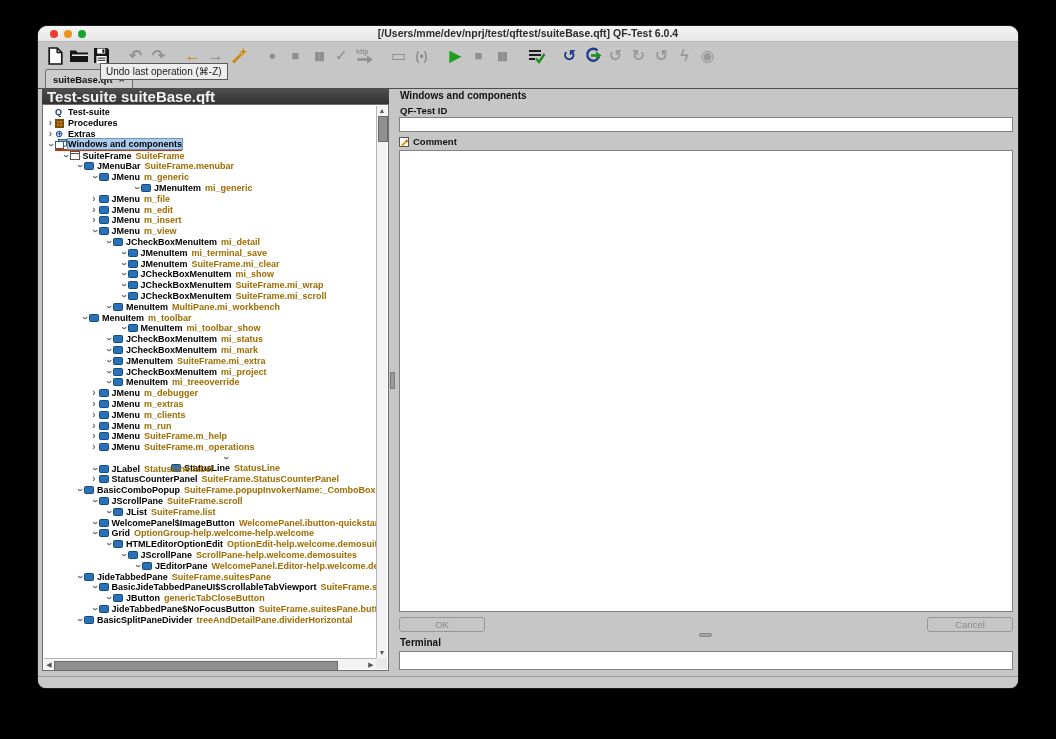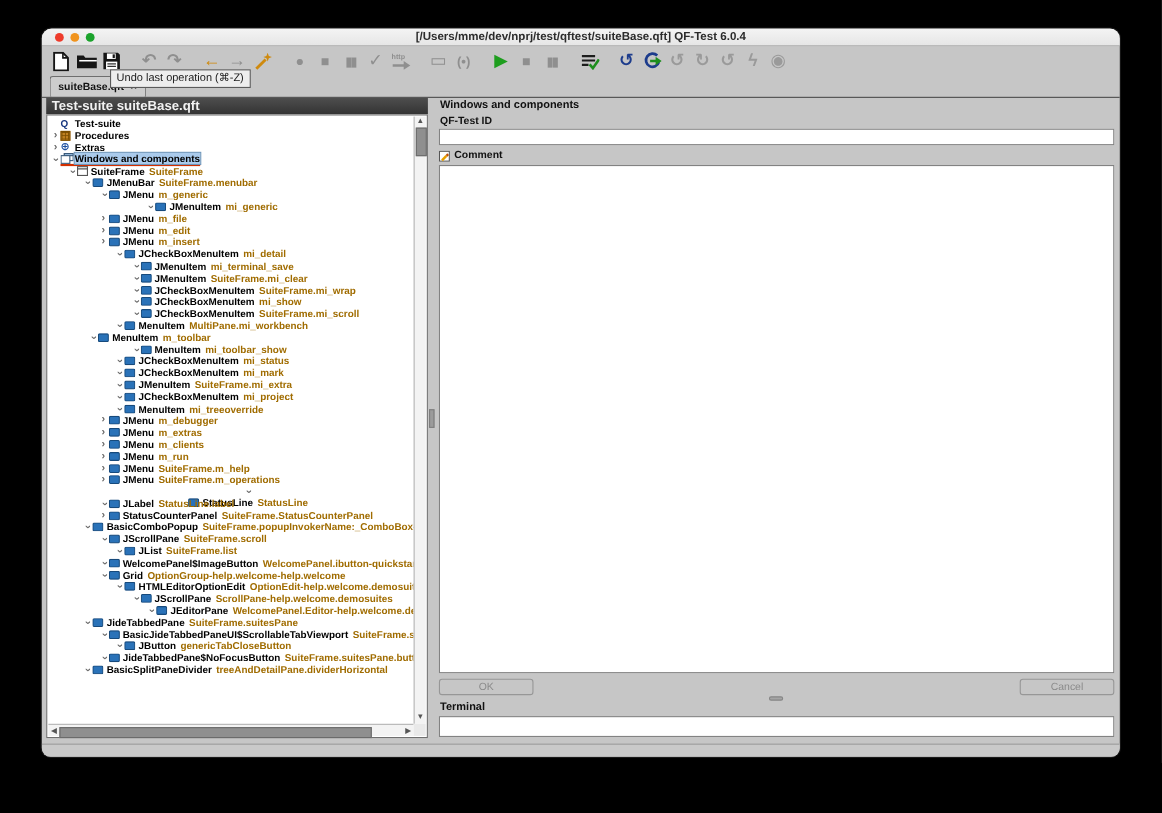--- a/index.html
+++ b/index.html
@@ -29,21 +29,21 @@
        border-bottom:none;border-radius:3px 3px 0 0;display:flex;align-items:center;padding:0 7px;}
   #tab-label{font-size:9.5px;font-weight:bold;color:#111;}
   #tab-close{font-size:10px;color:#444;margin-left:6px;font-weight:bold;}
   #tooltip{position:absolute;left:62px;top:37px;height:15px;background:#ededed;border:1px solid #5a5a5a;
            font-size:10px;color:#1a1a1a;padding:0 5px;line-height:15px;white-space:nowrap;z-index:50;}
   #content-topline{position:absolute;left:0;top:62px;width:100%;height:1px;background:#4c4c4c;}
   
   #left-panel{position:absolute;left:4px;top:63px;width:347px;height:582px;}
   #lp-header{position:absolute;left:0;top:0;width:100%;height:15px;
              background:linear-gradient(#4e4e4e,#333);color:#f2f2f2;
-             font-size:12px;font-weight:bold;line-height:15px;padding-left:5px;box-sizing:border-box;}
+             font-size:15px;font-weight:bold;line-height:15px;padding-left:5px;box-sizing:border-box;}
   #tree-area{position:absolute;left:0;top:15px;right:0;bottom:0;background:#fff;border:1px solid #6f6f6f;box-sizing:border-box;}
   #tree-rows{position:absolute;left:0;top:2px;right:12px;bottom:12px;overflow:hidden;}
   .tree-row{display:flex;align-items:center;height:10.8px;white-space:nowrap;}
   .exp{display:inline-block;width:9px;font-size:10px;line-height:10px;font-weight:bold;color:#6a6a6a;
        text-align:center;flex:0 0 9px;}
   .exp.open{transform:rotate(90deg);}
   .ticon{display:inline-flex;width:13px;justify-content:flex-start;align-items:center;flex:0 0 13px;}
   .sel-wrap{display:inline-flex;align-items:center;}
   .sel-wrap.selected{border-bottom:2px solid #d22f00;}
   .tlabel{font-size:9px;line-height:10px;}
@@ -307,20 +307,31 @@
               <span class="exp closed">›</span>
               <span class="sel-wrap">
                 <span class="ticon">
                   <svg width="10" height="8" viewBox="0 0 10 8">
                     <rect x="0.5" y="0.5" width="9" height="7" rx="1" fill="#2a72b8" stroke="#174a7c"></rect>
                   </svg>
                 </span>
                 <span class="tlabel"><span class="tclass">JMenu</span><span class="tname">m_insert</span></span>
               </span>
             </div>
+            <div class="tree-row" style="padding-left: 46.5px;">
+              <span class="exp open">›</span>
+              <span class="sel-wrap">
+                <span class="ticon">
+                  <svg width="10" height="8" viewBox="0 0 10 8">
+                    <rect x="0.5" y="0.5" width="9" height="7" rx="1" fill="#2a72b8" stroke="#174a7c"></rect>
+                  </svg>
+                </span>
+                <span class="tlabel"><span class="tclass">JMenu</span><span class="tname">m_view</span></span>
+              </span>
+            </div>
             <div class="tree-row" style="padding-left: 61px;">
               <span class="exp open">›</span>
               <span class="sel-wrap">
                 <span class="ticon">
                   <svg width="10" height="8" viewBox="0 0 10 8">
                     <rect x="0.5" y="0.5" width="9" height="7" rx="1" fill="#2a72b8" stroke="#174a7c"></rect>
                   </svg>
                 </span>
                 <span class="tlabel"><span class="tclass">JCheckBoxMenuItem</span><span class="tname">mi_detail</span></span>
               </span>
@@ -348,32 +359,32 @@
               </span>
             </div>
             <div class="tree-row" style="padding-left: 75.5px;">
               <span class="exp open">›</span>
               <span class="sel-wrap">
                 <span class="ticon">
                   <svg width="10" height="8" viewBox="0 0 10 8">
                     <rect x="0.5" y="0.5" width="9" height="7" rx="1" fill="#2a72b8" stroke="#174a7c"></rect>
                   </svg>
                 </span>
+                <span class="tlabel"><span class="tclass">JCheckBoxMenuItem</span><span class="tname">mi_show</span></span>
+              </span>
+            </div>
+            <div class="tree-row" style="padding-left: 75.5px;">
+              <span class="exp open">›</span>
+              <span class="sel-wrap">
+                <span class="ticon">
+                  <svg width="10" height="8" viewBox="0 0 10 8">
+                    <rect x="0.5" y="0.5" width="9" height="7" rx="1" fill="#2a72b8" stroke="#174a7c"></rect>
+                  </svg>
+                </span>
                 <span class="tlabel"><span class="tclass">JCheckBoxMenuItem</span><span class="tname">SuiteFrame.mi_wrap</span></span>
-              </span>
-            </div>
-            <div class="tree-row" style="padding-left: 75.5px;">
-              <span class="exp open">›</span>
-              <span class="sel-wrap">
-                <span class="ticon">
-                  <svg width="10" height="8" viewBox="0 0 10 8">
-                    <rect x="0.5" y="0.5" width="9" height="7" rx="1" fill="#2a72b8" stroke="#174a7c"></rect>
-                  </svg>
-                </span>
-                <span class="tlabel"><span class="tclass">JCheckBoxMenuItem</span><span class="tname">mi_show</span></span>
               </span>
             </div>
             <div class="tree-row" style="padding-left: 75.5px;">
               <span class="exp open">›</span>
               <span class="sel-wrap">
                 <span class="ticon">
                   <svg width="10" height="8" viewBox="0 0 10 8">
                     <rect x="0.5" y="0.5" width="9" height="7" rx="1" fill="#2a72b8" stroke="#174a7c"></rect>
                   </svg>
                 </span>

